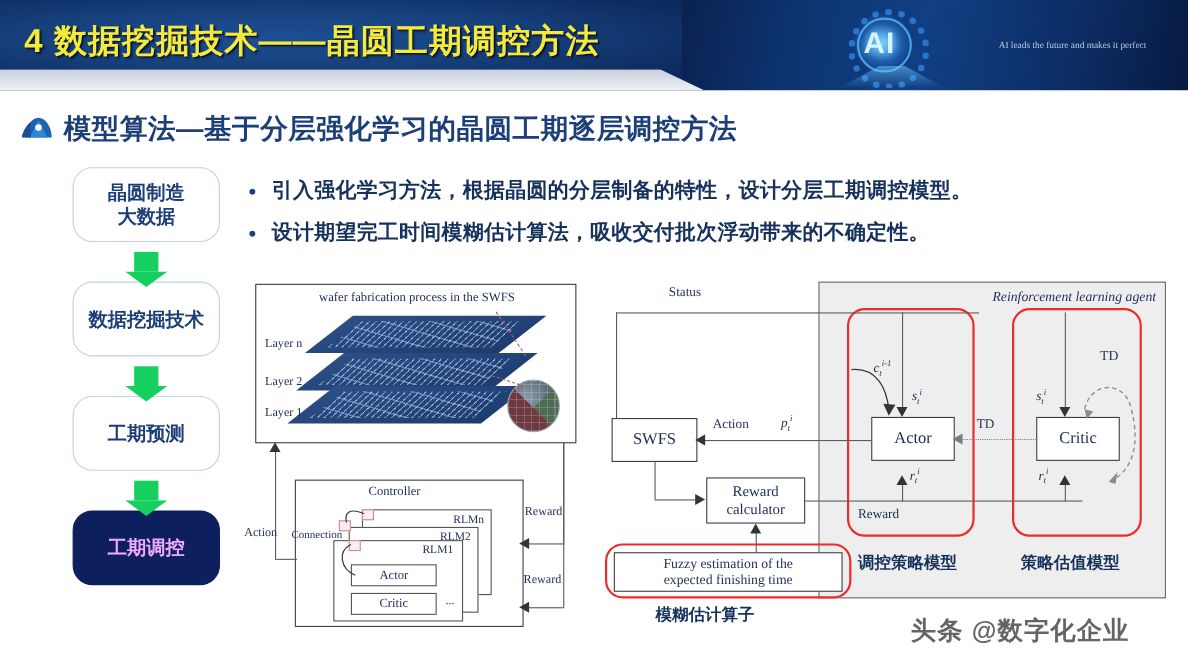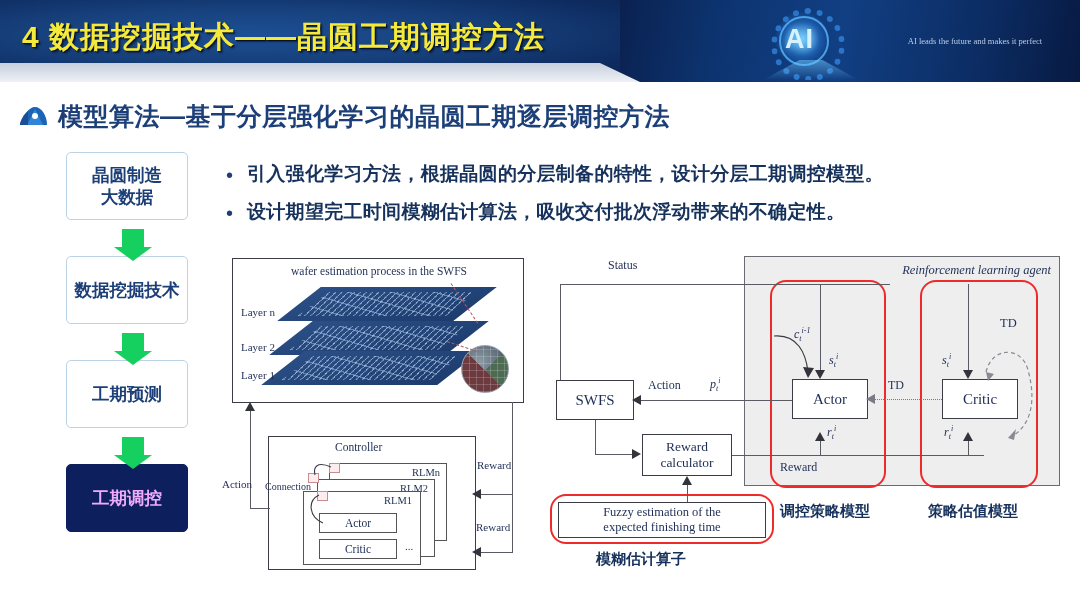--- a/index.html
+++ b/index.html
@@ -41,21 +41,21 @@
     clip-path:polygon(0 0,600px 0,640px 100%,0 100%);}
 
   
   .sec-logo{position:absolute;left:20px;top:103px;width:30px;height:28px;}
   .sec-logo svg{display:block;}
   .sec-title{position:absolute;left:58px;top:100px;font-size:25px;font-weight:bold;
     color:#1c3f77;letter-spacing:.5px;white-space:nowrap;}
 
   
   .flow{position:absolute;left:66px;top:152px;width:134px;}
-  .fbox{width:122px;height:68px;border:1.4px solid #bcd3e6;border-radius:5px;background:#fff;
+  .fbox{width:134px;height:68px;border:1.4px solid #bcd3e6;border-radius:18px;background:#fff;
     display:flex;flex-direction:column;align-items:center;justify-content:center;
     color:#1c3f77;font-size:17.5px;font-weight:bold;line-height:1.28;box-sizing:border-box;}
   .fbox.active{background:#0d1f5c;border-color:#0d1f5c;color:#f0abfc;}
   .farrow{width:134px;height:36px;display:flex;align-items:center;justify-content:center;}
   .farrow i{display:block;width:22px;height:18px;background:#15cf5e;position:relative;}
   .farrow i:after{content:"";position:absolute;left:-8px;top:18px;width:0;height:0;
     border-left:19px solid transparent;border-right:19px solid transparent;
     border-top:14px solid #15cf5e;}
 
   
@@ -99,21 +99,21 @@
       linear-gradient(-45deg,#4d6b52 0 48%,transparent 48%),
       radial-gradient(circle at 38% 34%,#8a9aa6,#55636e 60%,#39444d);}
   .chip:after{content:"";position:absolute;inset:0;
     background:repeating-linear-gradient(0deg,rgba(255,255,255,.18) 0 1px,transparent 1px 7px),
                repeating-linear-gradient(90deg,rgba(255,255,255,.18) 0 1px,transparent 1px 7px);}
   .dashred{position:absolute;border-top:1.1px dashed #b05a62;transform-origin:left center;}
   .ctrlbox{position:absolute;left:0;top:0;border:1.3px solid #3c3c46;background:#fff;box-sizing:border-box;}
 
   
   .figR{position:absolute;left:548px;top:252px;width:520px;height:330px;}
-  .agent{position:absolute;left:196px;top:4px;width:316px;height:230px;
+  .agent{position:absolute;left:196px;top:4px;width:316px;height:288px;
     border:1.3px solid #6a6a72;background:#eeeeee;box-sizing:border-box;}
   .agent-title{position:absolute;right:8px;top:6px;font-size:12.5px;font-style:italic;
     color:#1e2d55;font-family:"Liberation Serif",serif;}
   .rred{position:absolute;border:2.2px solid #ee2b2b;border-radius:16px;box-sizing:border-box;}
   .dotline{position:absolute;height:0;border-top:1.4px dotted #7b7b85;}
   .cap{position:absolute;color:#16325c;font-weight:bold;font-size:15px;white-space:nowrap;
     font-family:"Liberation Sans",sans-serif;}
   .mth{position:absolute;color:#1e2d55;font-family:"Liberation Serif","DejaVu Serif",serif;
     font-style:italic;font-size:12px;white-space:nowrap;}
   .mth sup{font-size:8px;font-style:italic;}
@@ -189,21 +189,21 @@
     </div>
     <div class="bul">
       <span class="dot">•</span>
       <span class="tx">设计期望完工时间模糊估计算法，吸收交付批次浮动带来的不确定性。</span>
     </div>
   </div>
 
   <div class="figL">
 
     <div class="waferbox">
-      <div class="wafer-title">wafer estimation process in the SWFS</div>
+      <div class="wafer-title">wafer fabrication process in the SWFS</div>
 
       <div class="layer" style="left:66px;top:28px;"></div>
       <div class="layer" style="left:58px;top:62px;"></div>
       <div class="layer" style="left:50px;top:92px;"></div>
 
       <div class="lname" style="left:8px;top:47px;">Layer n</div>
       <div class="lname" style="left:8px;top:82px;">Layer 2</div>
       <div class="lname" style="left:8px;top:110px;">Layer 1</div>
 
       <div class="chip" style="left:228px;top:86px;"></div>
@@ -340,13 +340,14 @@
     </div>
     <div class="mth" style="left:396px;top:172px;">
       <span>r</span><sub>t</sub><sup>i</sup>
     </div>
 
     <div class="cap" style="left:232px;top:250px;">调控策略模型</div>
     <div class="cap" style="left:380px;top:250px;text-align:center;">策略估值模型</div>
     <div class="cap" style="left:48px;top:298px;">模糊估计算子</div>
   </div>
 
+  <div class="watermark">头条 @数字化企业</div>
 </div>
 
 </body></html>

